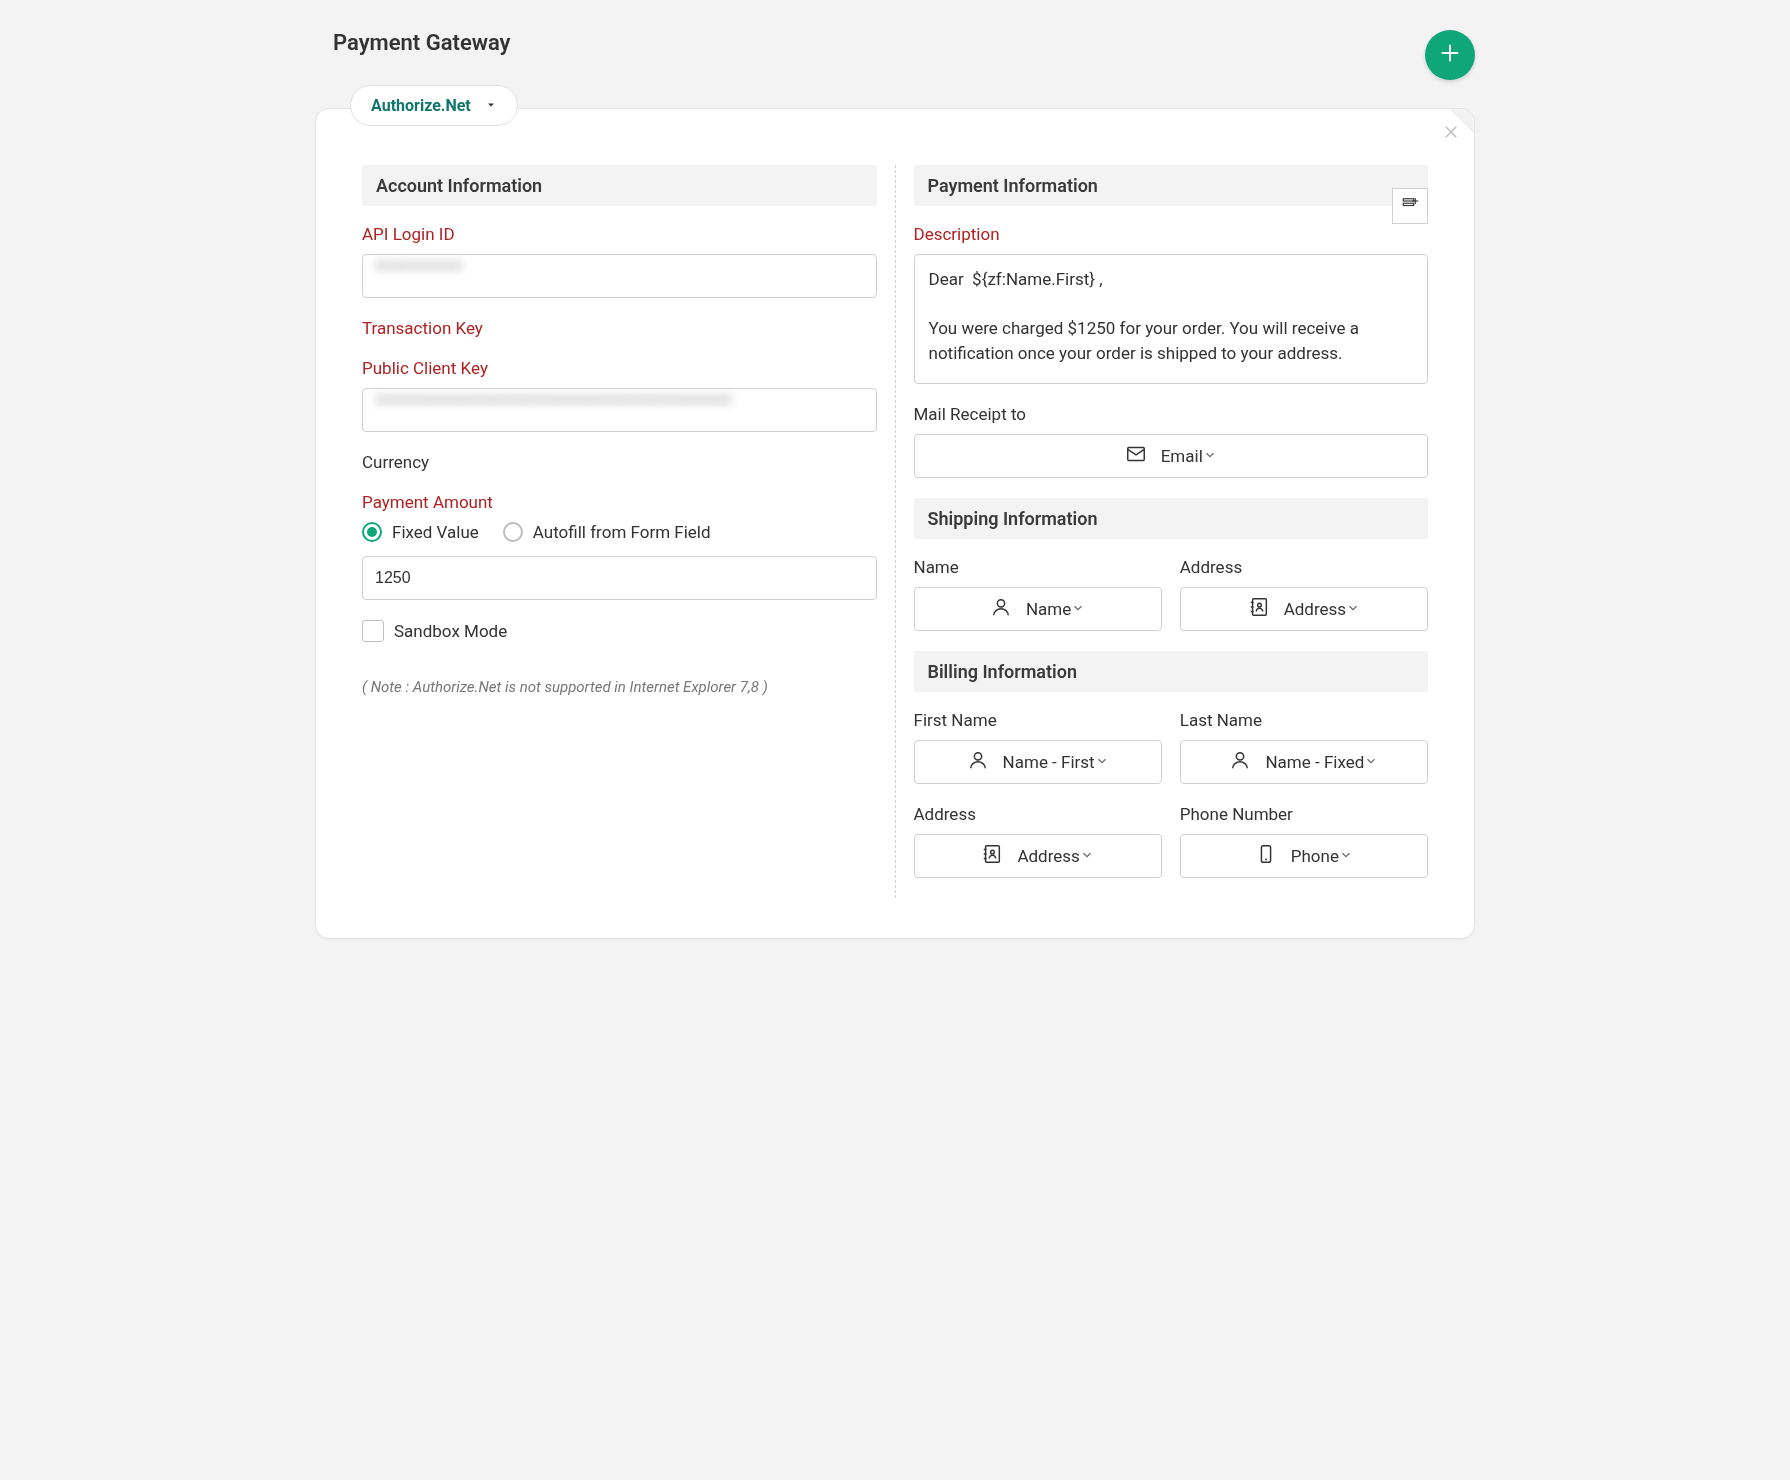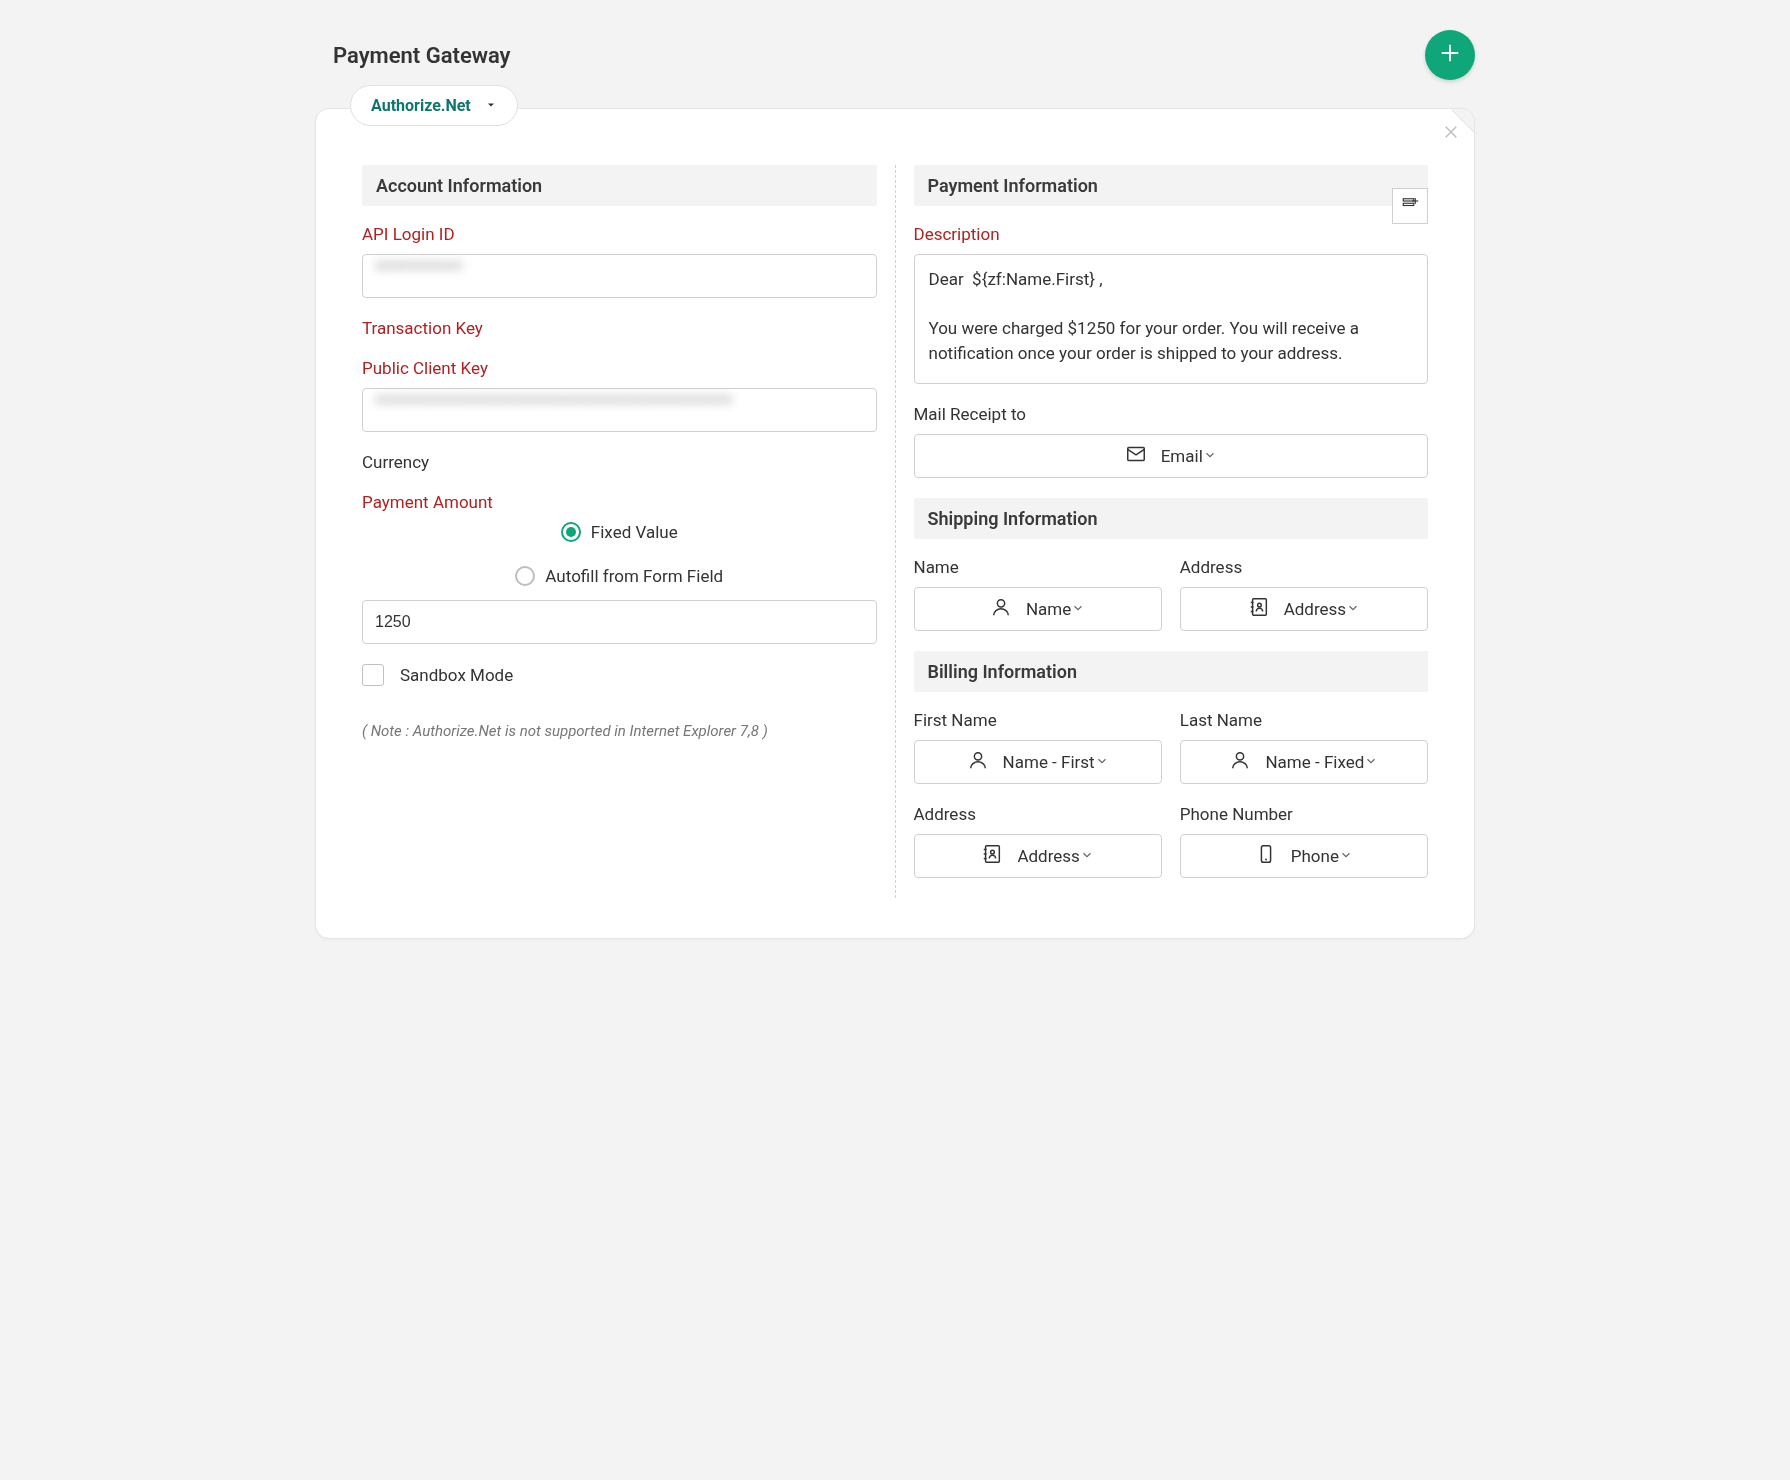--- a/index.html
+++ b/index.html
@@ -10,21 +10,21 @@
     color: #333;
   }
   .page {
     max-width: 1160px;
     margin: 0 auto;
     position: relative;
   }
   .page-header {
     display: flex;
     justify-content: space-between;
-    align-items: center;
+    align-items: flex-start;
     margin-bottom: 28px;
   }
   .page-title {
     margin-left: 18px;
     font-size: 22px;
     font-weight: 600;
     color: #333;
   }
   .plus-btn {
     width: 50px;
@@ -151,40 +151,39 @@
     cursor:pointer;
   }
   .chev svg{ width:14px; height:14px; stroke:#666; fill:none; stroke-width:2; }
 
   .radio-row {
     display:flex;
     gap:24px;
     align-items:center;
     margin: 6px 0 14px 0;
     font-size:17px;
-    flex-direction:column;
   }
   .radio {
     display:flex;
     align-items:center;
     gap:10px;
     cursor:pointer;
   }
   .radio-circle{
     width:20px;height:20px;border-radius:50%;
     border:2px solid #bdbdbd;
     display:flex;align-items:center;justify-content:center;
   }
   .radio-circle.sel{ border-color:#0fa67a; }
   .radio-dot{
     width:10px;height:10px;border-radius:50%;background:#0fa67a;
   }
 
   .checkbox-row{
-    display:flex;align-items:center;gap:16px;font-size:17px;margin-top:6px;cursor:pointer;
+    display:flex;align-items:center;gap:10px;font-size:17px;margin-top:6px;cursor:pointer;
   }
   .checkbox{
     width:22px;height:22px;border:1px solid #c0c0c0;border-radius:3px;background:#fff;
   }
 
   .note{
     margin-top:36px;font-style:italic;color:#777;font-size:15px;
   }
 
   .textarea-wrap{position:relative;}

